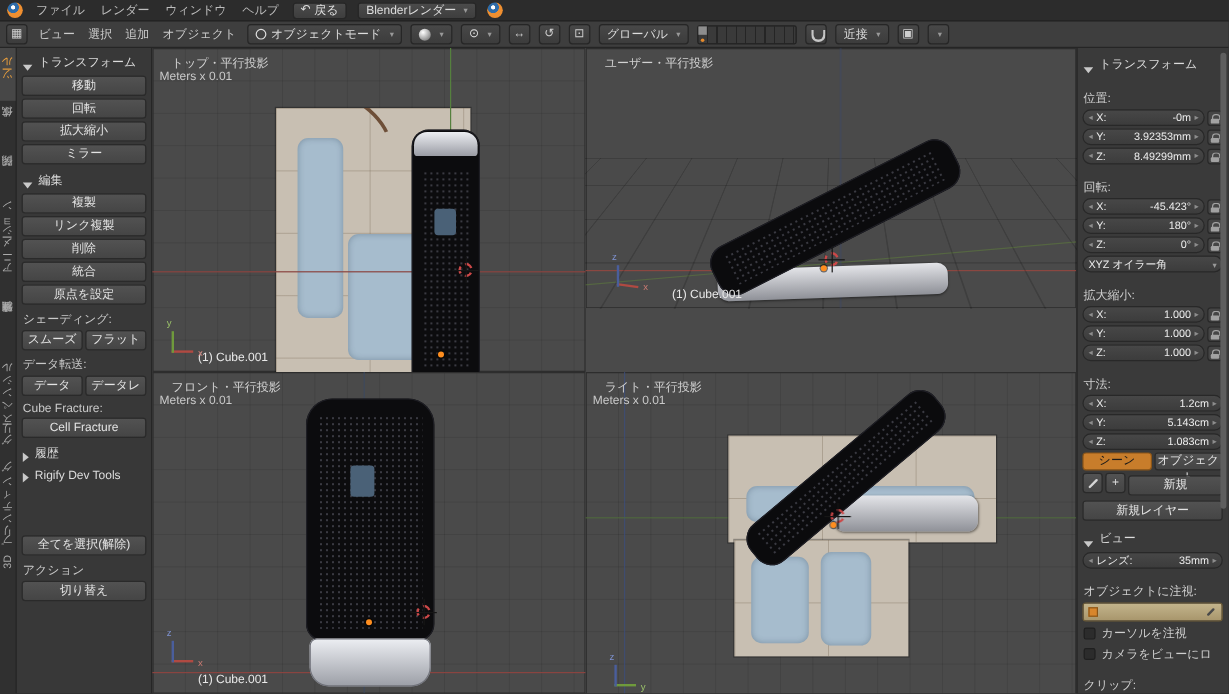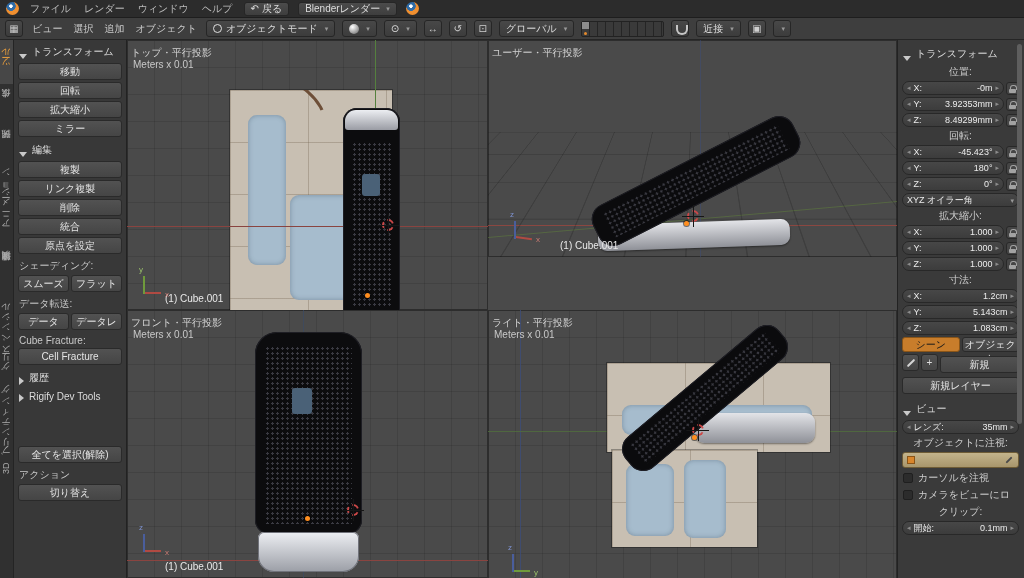--- a/index.html
+++ b/index.html
@@ -64,21 +64,21 @@
   .shelf-label { color:#c9c9c9; margin:5px 1px 1px; }
   .dd-btn { display:flex; align-items:center; justify-content:center; }
   .spacer40 { height:40px; }
 
   
   .viewports { position:absolute; left:127px; top:40px; width:770px; height:538px; background:#4a4a4a; }
   .vp { position:absolute; overflow:hidden; background:#4a4a4a; box-shadow:inset 0 0 0 1px #2d2d2d; }
   .grid-bg { background-image:linear-gradient(rgba(0,0,0,.10) 1px, transparent 1px),
                               linear-gradient(90deg, rgba(0,0,0,.10) 1px, transparent 1px);
              background-size:27px 27px; }
-  .vp-title { position:absolute; left:4px; top:6px; color:#d2d2d2; }
+  .vp-title { position:absolute; left:16px; top:6px; color:#d2d2d2; }
   .vp-scale { position:absolute; left:6px; top:19px; color:#c9c9c9; }
   .vp-object { position:absolute; color:#e9e9e9; }
   .axline-h { position:absolute; left:-20px; right:-20px; height:1px; }
   .axline-v { position:absolute; top:-20px; bottom:-20px; width:1px; }
   .persp-grid { position:absolute; left:-140px; top:92px; width:700px; height:460px;
                 background-image:linear-gradient(rgba(0,0,0,.16) 1px, transparent 1px),
                                  linear-gradient(90deg, rgba(0,0,0,.16) 1px, transparent 1px);
                 background-size:38px 38px; transform:perspective(320px) rotateX(58deg);
                 transform-origin:50% 0; }
   .ref-photo { position:absolute; background:#c8bfb2; box-shadow:0 0 0 1px rgba(0,0,0,.3);
@@ -107,21 +107,21 @@
   .gizmo { position:absolute; width:36px; height:34px; }
   .gz-h { position:absolute; left:8px; bottom:8px; width:18px; height:2px; }
   .gz-v { position:absolute; left:8px; bottom:8px; width:2px; height:18px; }
   .gz-hl { position:absolute; right:2px; bottom:3px; font-size:8px; }
   .gz-vl { position:absolute; left:4px; top:-3px; font-size:8px; }
 
   
   .props { position:absolute; left:897px; top:40px; width:127px; height:538px; background:#3a3a3a;
            border-left:1px solid #222; padding:1px 5px 0 4px; overflow:hidden; }
   .props .panel-header { padding-top:6px; }
-  .props-label { color:#cfcfcf; margin:2px 1px 2px;text-align:center; }
+  .props-label { color:#cfcfcf; margin:12px 1px 2px; }
   .num-row { display:flex; align-items:center; gap:2px; margin:2px 0; }
   .num-field, .slider-field, .dd-field { flex:1; height:14px; background:linear-gradient(#474747,#3c3c3c);
            border:1px solid #282828; border-radius:7px; display:flex; align-items:center;
            padding:0 4px; color:#ececec; font-size:9px; overflow:hidden; white-space:nowrap; }
   .num-field::before, .slider-field::before { content:"◂"; color:#8d8d8d; font-size:7px; margin-right:3px; }
   .num-field::after, .slider-field::after { content:"▸"; color:#8d8d8d; font-size:7px; margin-left:3px; }
   .nf-axis { margin-right:auto; }
   .nf-val { margin-left:4px; }
   .dd-field .caret { margin-left:auto; }
   .lock-btn { width:13px; height:13px; flex:none; background:#454545; border:1px solid #282828;

